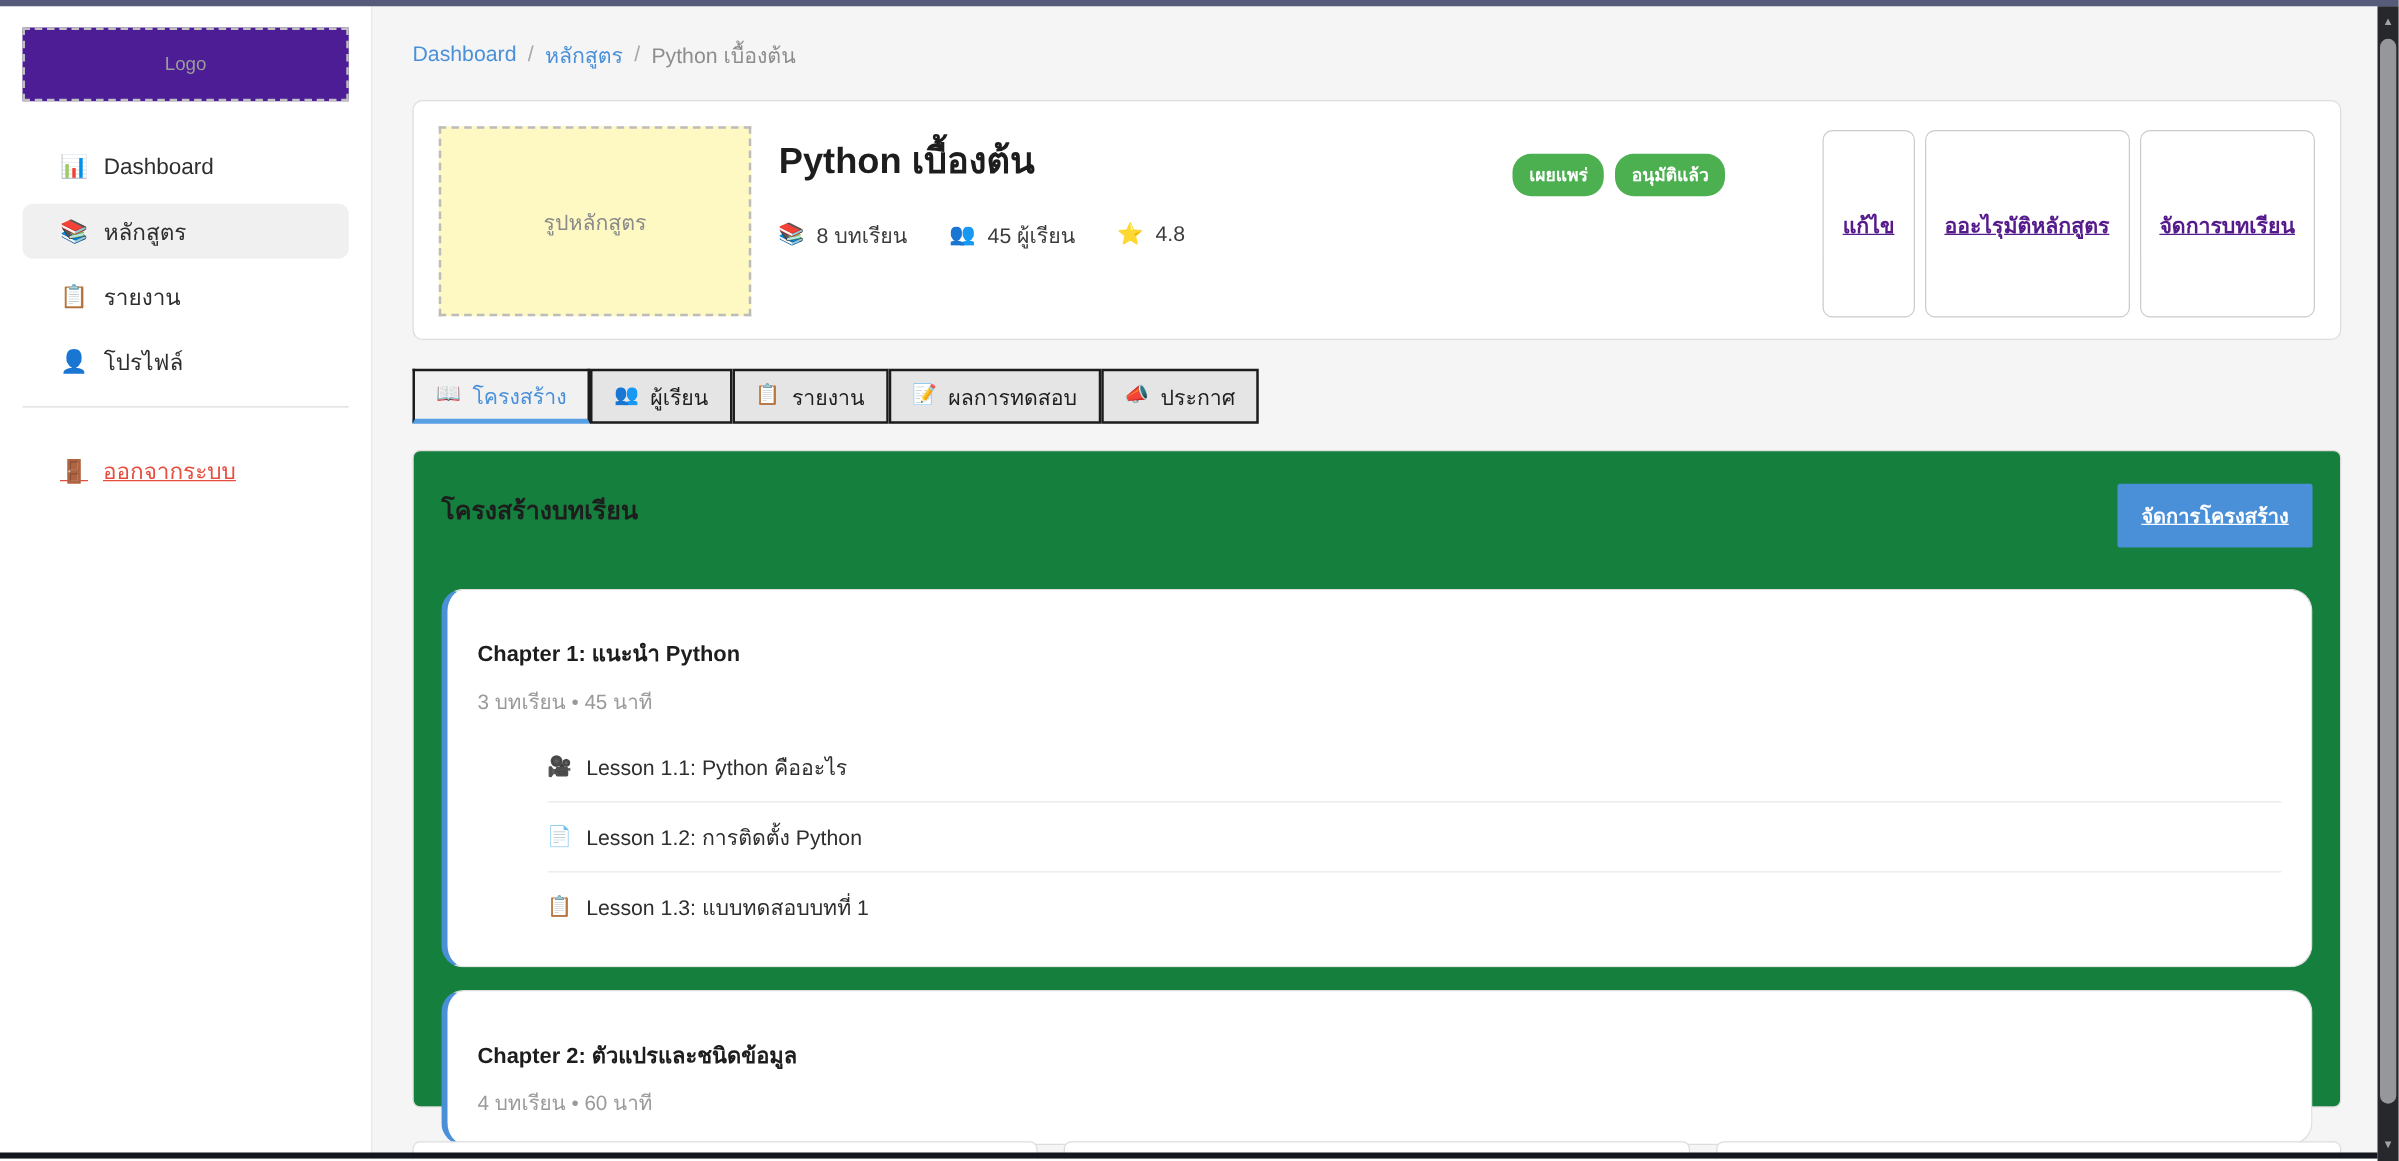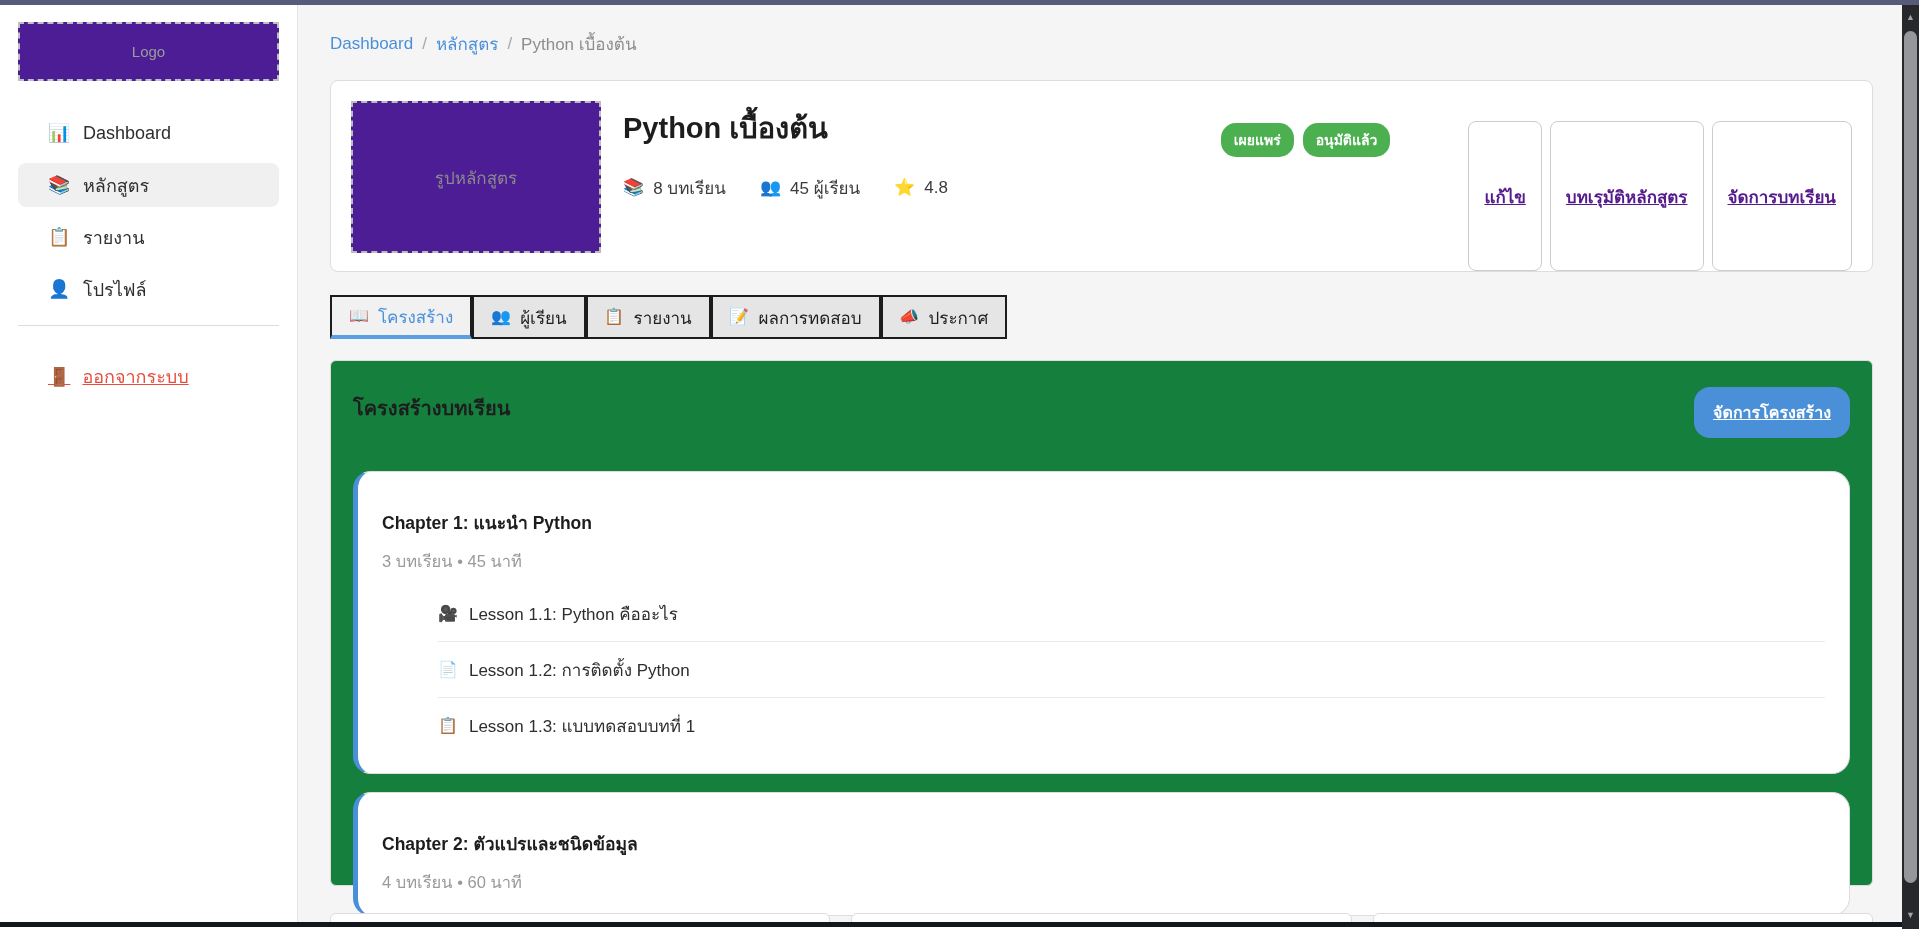--- a/index.html
+++ b/index.html
@@ -50,34 +50,34 @@
           padding:25px 29px 0 32px; overflow:hidden; }
 
   .breadcrumb { font-size:17px; color:#8d8d8d; display:flex; align-items:center; }
   .breadcrumb a { color:#4a90d9; text-decoration:none; }
   .breadcrumb .sep { margin:0 9px; color:#a8a8a8; }
   .breadcrumb .current { color:#8d8d8d; }
 
   
   .course-card { margin-top:23px; height:192px; background:#fff; border:1px solid #dddddd;
                  border-radius:8px; padding:20px; display:flex; gap:22px; }
-  .course-img { width:250px; height:152px; background:#4c1d95; border:2px dashed #bcbcbc;
+  .course-img { width:250px; height:152px; background:#fef9c3; border:2px dashed #bcbcbc;
                 flex:0 0 250px; display:flex; align-items:center; justify-content:center;
                 color:#8a8a8a; font-size:17px; }
   .course-info { flex:1 1 auto; min-width:0; }
   .course-title { font-size:29px; font-weight:bold; color:#1d1d1d; margin-top:4px; }
   .course-desc { margin-top:32px; color:#8c8c8c; font-size:17px; }
   .course-stats { margin-top:23px; display:flex; align-items:center; gap:34px;
                   font-size:17px; color:#3c3c3c; }
   .stat { display:inline-flex; align-items:center; gap:9px; }
   .stat .ic { font-size:17px; }
   .badges { display:flex; gap:9px; margin-top:22px; flex:0 0 auto; align-items:flex-start; }
   .badge { background:#4caf50; color:#fff; font-size:14px; font-weight:700;
            padding:6px 13px; border-radius:15px; white-space:nowrap;text-align:center; }
-  .actions { display:flex; gap:8px; margin-left:12px; margin-top:20px; flex:0 0 auto;padding-left:44px; }
+  .actions { display:flex; gap:8px; margin-left:12px; margin-top:3px; flex:0 0 auto;padding-left:44px; }
   .action-box { height:150px; background:#fff; border:1px solid #cccccc; border-radius:8px;
                 display:flex; align-items:center; justify-content:center; padding:0 15px;
                 cursor:pointer; }
   .action-box a { color:#551a8b; font-size:17px; font-weight:600;
                   text-decoration:underline; white-space:nowrap; }
 
   
   .tabs { margin-top:23px; display:flex; }
   .tab { display:inline-flex; align-items:center; gap:9px; height:44px; padding:0 17px;
          background:#e5e5e5; border:2px solid #1c1c1c; font:inherit; font-size:17px;
@@ -85,21 +85,21 @@
   .tab .ic { font-size:16px; }
   .tab.active { background:#f1f1f1; color:#4a90d9; border-bottom:4px solid #58a0e3; }
 
   
   .panel { margin-top:21px; height:526px; background:#15803d; border:1px solid #dddddd;
            border-radius:6px; padding:26px 22px; }
   .panel-head { display:flex; justify-content:space-between; align-items:flex-start;
                 margin-bottom:33px; }
   .panel-title { font-size:20px; font-weight:bold; color:#1d1d1d; margin-top:5px; }
   .btn-primary { background:#4a90d9; color:#fff; font-size:16px; font-weight:600;
-                 text-decoration:underline; padding:13px 19px; border-radius:16px; }
+                 text-decoration:underline; padding:13px 19px; border-radius:2px; }
   .chapter { background:#fff; border:1px solid #dddddd; border-left:5px solid #4a90d9;
              border-radius:18px; padding:37px 24px 20px; }
   .chapter + .chapter { margin-top:18px; }
   .ch-title { font-size:17.5px; font-weight:bold; color:#1d1d1d; }
   .ch-meta { margin-top:11px; font-size:16.5px; color:#9a9a9a; }
   .lessons { margin:12px 0 0 56px; }
   .lesson { display:flex; align-items:center; gap:11px; padding:14px 0;
             font-size:17px; color:#2e2e2e; cursor:pointer; }
   .lesson + .lesson { border-top:1px solid #e9e9e9; }
   .lesson .ic { font-size:16px; }
@@ -172,21 +172,21 @@
     </div>
     <div class="badges">
       <span class="badge">เผยแพร่</span>
       <span class="badge">อนุมัติแล้ว</span>
     </div>
     <div class="actions">
       <div class="action-box">
         <a>แก้ไข</a>
       </div>
       <div class="action-box">
-        <a>บทเรุมัติหลักสูตร</a>
+        <a>ออะไรุมัติหลักสูตร</a>
       </div>
       <div class="action-box">
         <a>จัดการบทเรียน</a>
       </div>
     </div>
   </section>
 
   <div class="tabs">
     <button class="tab active">
       <span class="ic ic-book">📖</span>

